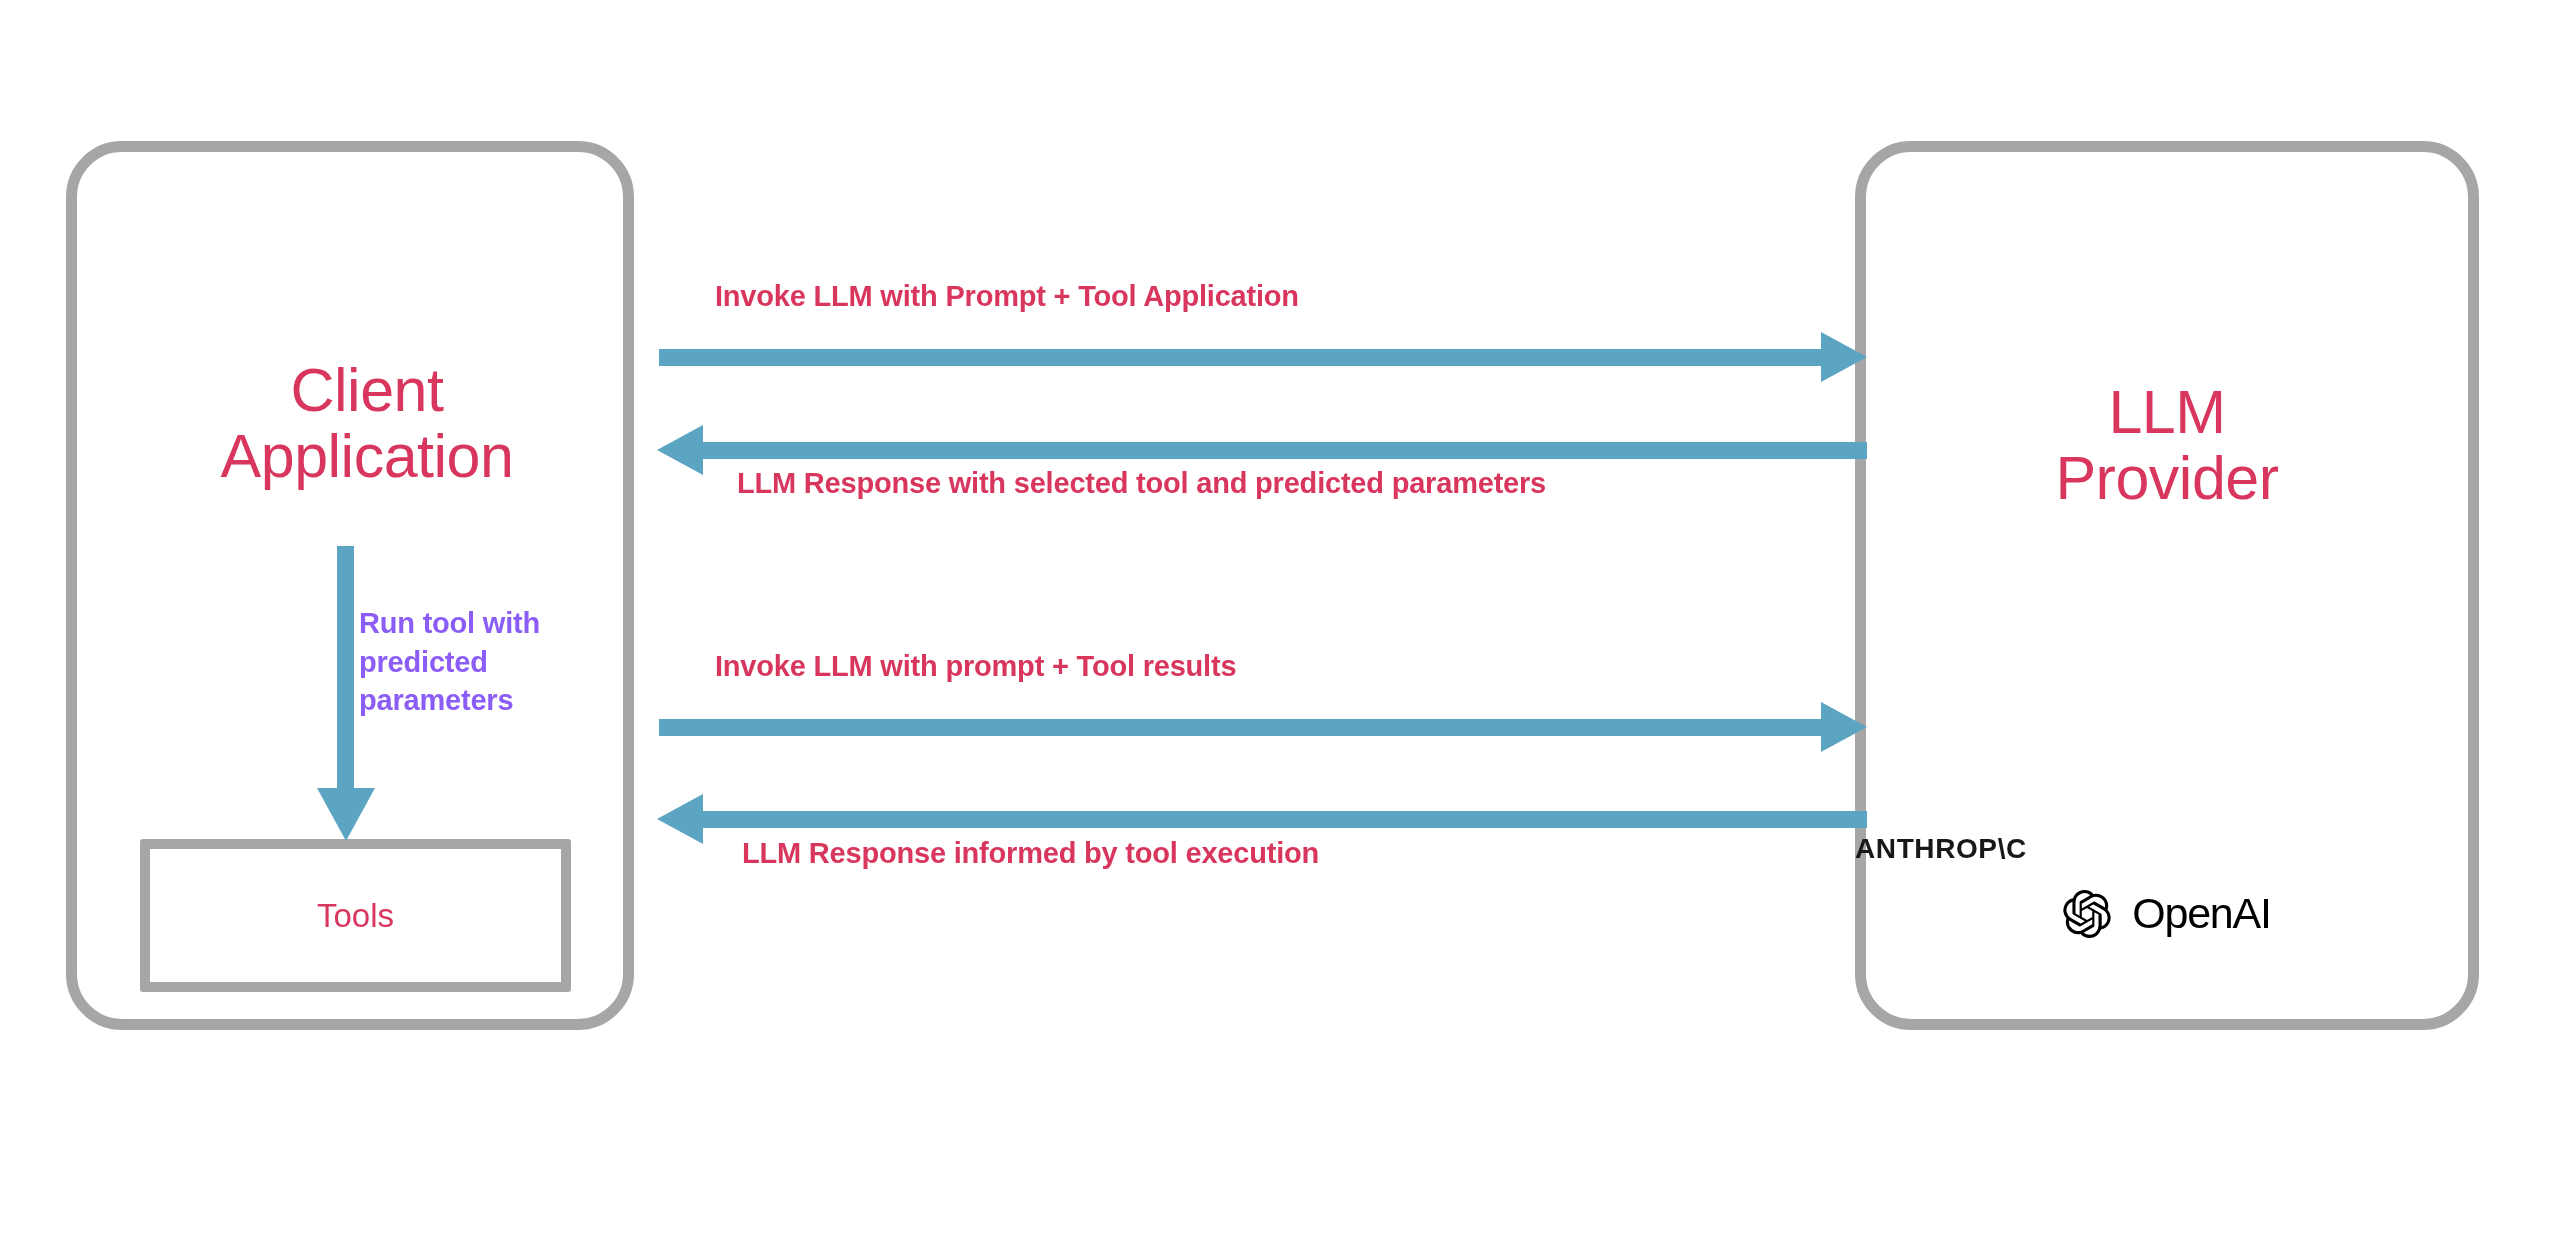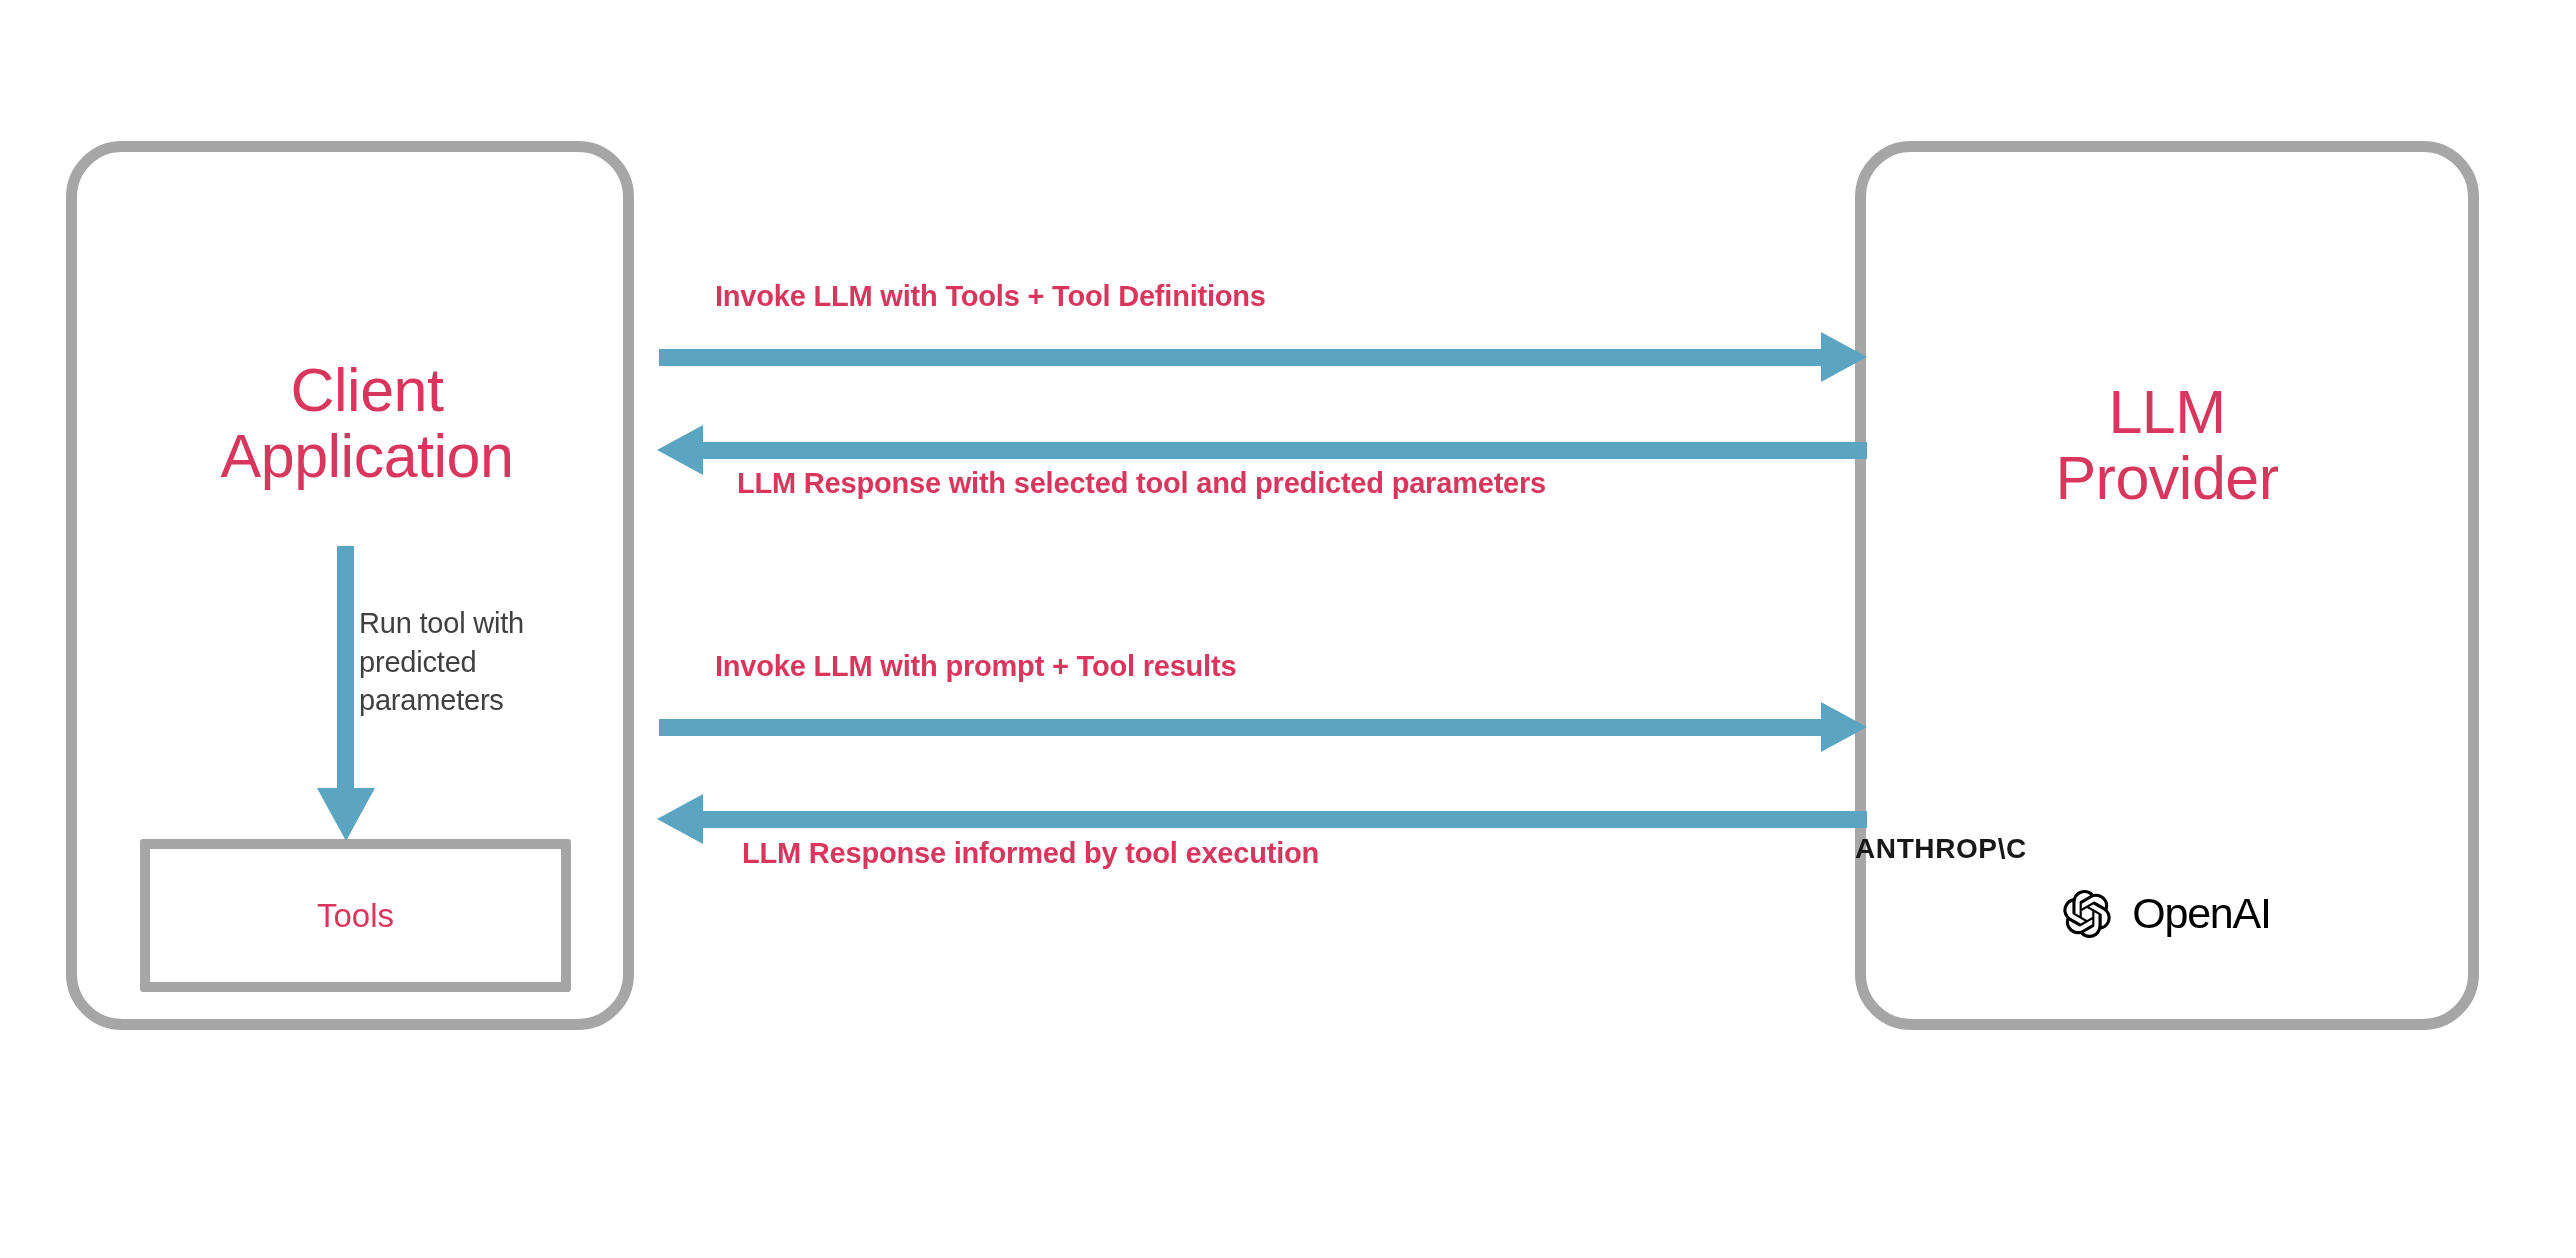--- a/index.html
+++ b/index.html
@@ -172,23 +172,23 @@
   #label-invoke-1   { left: 715px; top: 280px; }
   #label-response-1 { left: 737px; top: 467px; }
   #label-invoke-2   { left: 715px; top: 650px; }
   #label-response-2 { left: 742px; top: 837px; }
 
   #label-run-tool {
     position: absolute;
     left: 359px;
     top: 604px;
     width: 261px;
-    color: #404040;
+    color: #8b5cf6;
     font-size: 29px;
-    font-weight: 400;
+    font-weight: 700;
     line-height: 1.33;
     letter-spacing: -0.2px;
     white-space: pre-line;
   }
 
   
   #anthropic-logo {
     position: absolute;
     left: 1855px;
     top: 833px;
@@ -249,21 +249,21 @@
         <path fill="#000000" d="M22.282 9.821a5.985 5.985 0 0 0-.516-4.91 6.046 6.046 0 0 0-6.51-2.9A6.065 6.065 0 0 0 4.981 4.18a5.985 5.985 0 0 0-3.998 2.9 6.046 6.046 0 0 0 .743 7.097 5.98 5.98 0 0 0 .51 4.911 6.051 6.051 0 0 0 6.515 2.9A5.985 5.985 0 0 0 13.26 24a6.056 6.056 0 0 0 5.772-4.206 5.99 5.99 0 0 0 3.997-2.9 6.056 6.056 0 0 0-.747-7.073zM13.26 22.43a4.476 4.476 0 0 1-2.876-1.04l.141-.081 4.779-2.758a.795.795 0 0 0 .392-.681v-6.737l2.02 1.168a.071.071 0 0 1 .038.052v5.583a4.504 4.504 0 0 1-4.494 4.494zM3.6 18.304a4.47 4.47 0 0 1-.535-3.014l.142.085 4.783 2.759a.771.771 0 0 0 .78 0l5.843-3.369v2.332a.08.08 0 0 1-.033.062L9.74 19.95a4.5 4.5 0 0 1-6.14-1.646zM2.34 7.896a4.485 4.485 0 0 1 2.366-1.973V11.6a.766.766 0 0 0 .388.676l5.815 3.355-2.02 1.168a.076.076 0 0 1-.071 0l-4.83-2.786A4.504 4.504 0 0 1 2.34 7.872zm16.597 3.855-5.833-3.387L15.119 7.2a.076.076 0 0 1 .071 0l4.83 2.791a4.494 4.494 0 0 1-.676 8.105v-5.678a.79.79 0 0 0-.407-.667zm2.01-3.023-.141-.085-4.774-2.782a.776.776 0 0 0-.785 0L9.409 9.23V6.897a.066.066 0 0 1 .028-.061l4.83-2.787a4.5 4.5 0 0 1 6.68 4.66zm-12.64 4.135-2.02-1.164a.08.08 0 0 1-.038-.057V6.075a4.5 4.5 0 0 1 7.375-3.453l-.142.08L8.704 5.46a.795.795 0 0 0-.393.681zm1.097-2.365 2.602-1.5 2.607 1.5v2.999l-2.597 1.5-2.607-1.5z"></path>
       </svg>
     </span>
     <span class="openai-word">OpenAI</span>
   </div>
 
   <div class="h-arrow right" id="arrow-invoke-1">
     <span class="shaft"></span>
     <span class="head"></span>
   </div>
-  <div class="arrow-label" id="label-invoke-1">Invoke LLM with Tools + Tool Definitions</div>
+  <div class="arrow-label" id="label-invoke-1">Invoke LLM with Prompt + Tool Application</div>
 
   <div class="h-arrow left" id="arrow-response-1">
     <span class="head"></span>
     <span class="shaft"></span>
   </div>
   <div class="arrow-label" id="label-response-1">LLM Response with selected tool and predicted parameters</div>
 
   <div id="arrow-run-tool">
     <span class="v-shaft"></span>
     <span class="v-head"></span>

